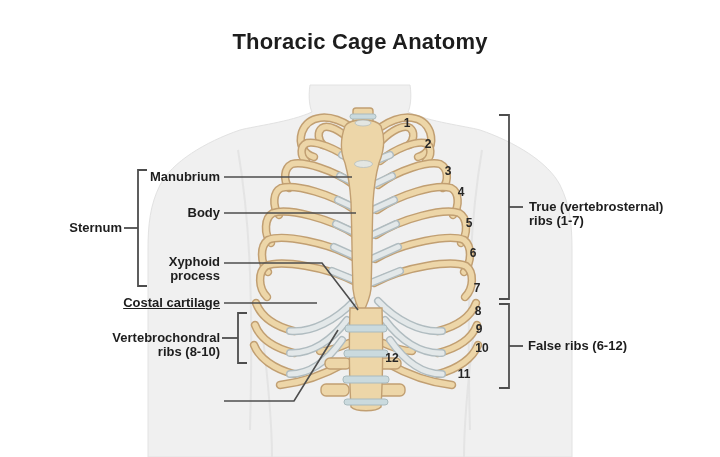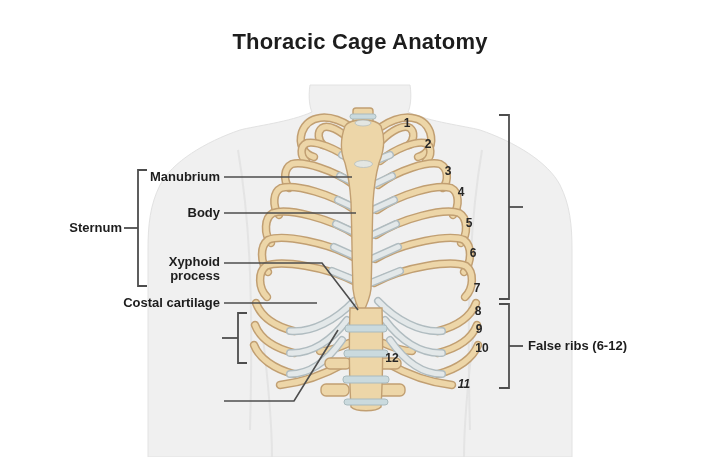--- a/index.html
+++ b/index.html
@@ -196,29 +196,33 @@
     </g>
   </svg>
 
   <div class="title">Thoracic Cage Anatomy</div>
 
   <div class="lbl r" style="right:598px;top:221px;">Sternum</div>
   <div class="lbl r" style="right:500px;top:170px;">Manubrium</div>
   <div class="lbl r" style="right:500px;top:206px;">Body</div>
   <div class="lbl r" style="right:500px;top:255px;">Xyphoid
 process</div>
-  <div class="lbl r" style="right:500px;top:296px;">Costal cartilage</div>
+  <div class="lbl r" style="right:500px;top:296px;text-decoration:underline;">Costal cartilage</div>
+  <div class="lbl r" style="right:500px;top:331px;">Vertebrochondral
+ribs (8-10)</div>
+  <div class="lbl" style="left:529px;top:200px;">True (vertebrosternal)
+ribs (1-7)</div>
   <div class="lbl" style="left:528px;top:339px;">False ribs (6-12)</div>
 
   <span class="num" style="left:407px;top:123px;">1</span>
   <span class="num" style="left:428px;top:144px;">2</span>
   <span class="num" style="left:448px;top:171px;">3</span>
   <span class="num" style="left:461px;top:192px;">4</span>
   <span class="num" style="left:469px;top:223px;">5</span>
   <span class="num" style="left:473px;top:253px;">6</span>
   <span class="num" style="left:477px;top:288px;">7</span>
   <span class="num" style="left:478px;top:311px;">8</span>
   <span class="num" style="left:479px;top:329px;">9</span>
   <span class="num" style="left:482px;top:348px;">10</span>
-  <span class="num" style="left:464px;top:384px;font-style:italic;">11</span>
+  <span class="num" style="left:464px;top:374px;">11</span>
   <span class="num" style="left:392px;top:358px;">12</span>
 
 </div>
 
 </body></html>

